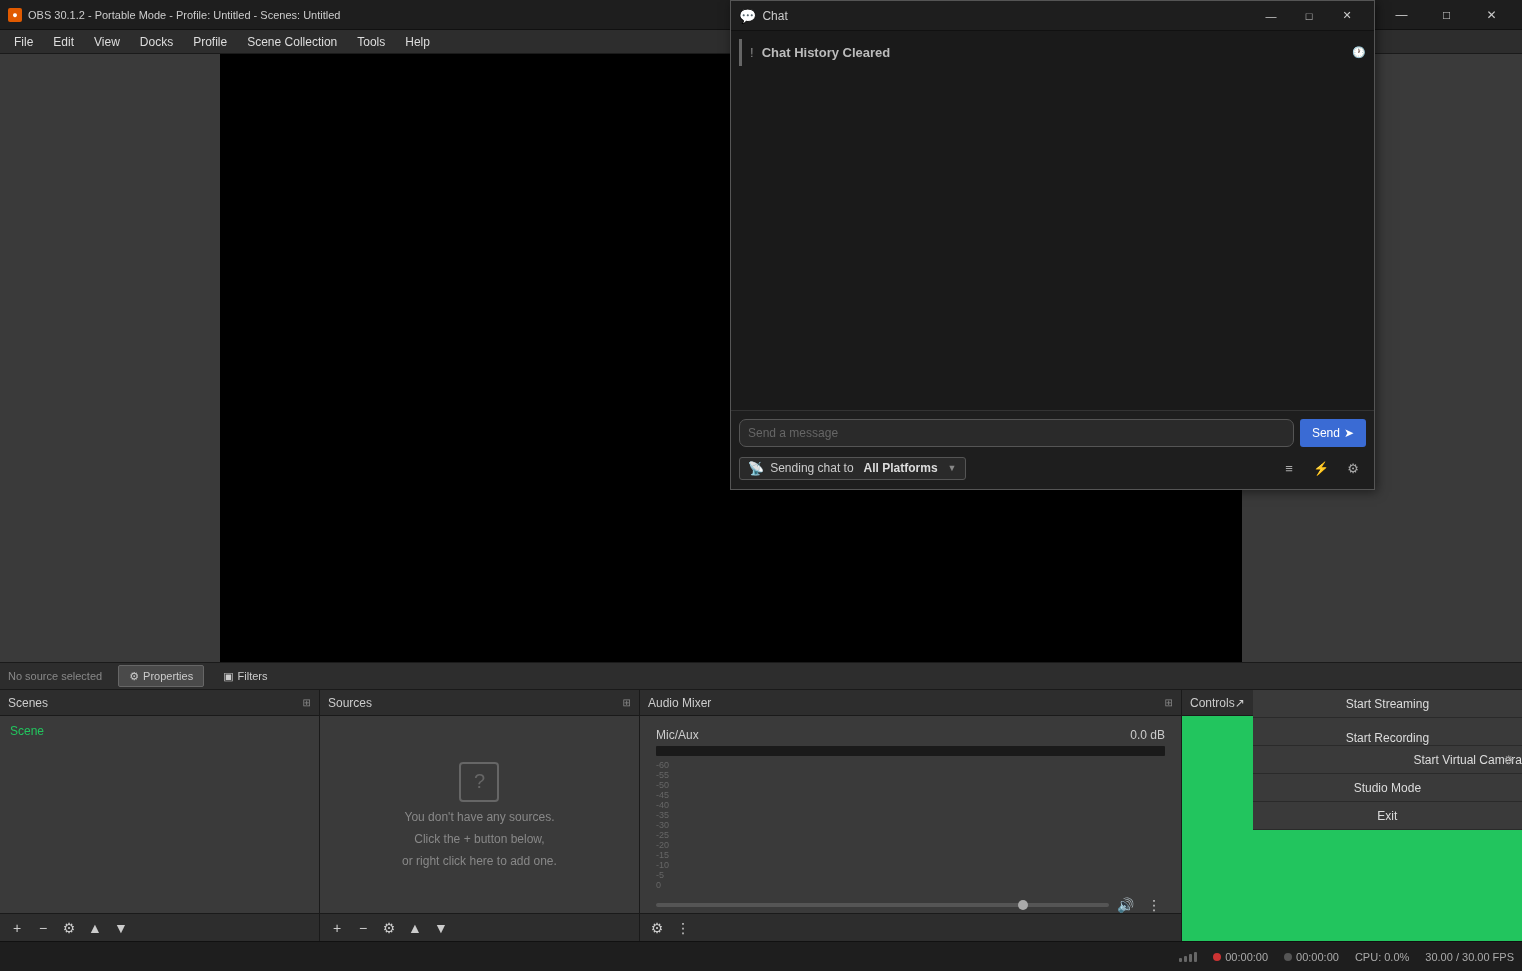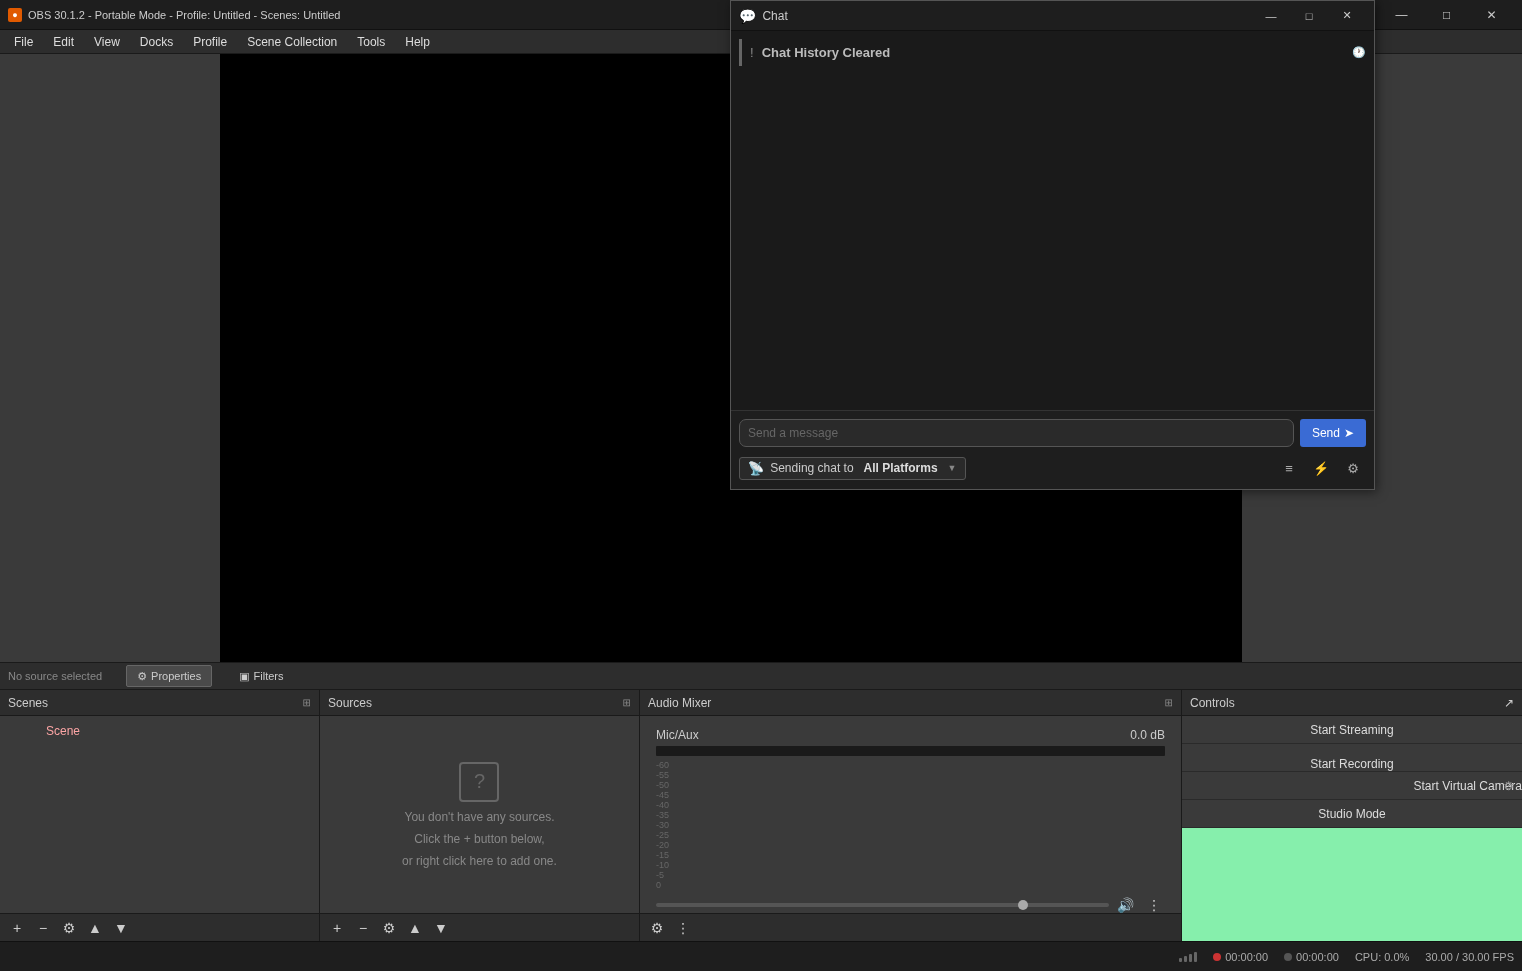--- a/index.html
+++ b/index.html
@@ -119,24 +119,23 @@
       cursor: pointer;
       color: #ccc;
       font-size: 14px;
       background: transparent;
       border: none;
     }
 
     .scene-item {
       padding: 4px 6px;
       cursor: pointer;
-      color: #fca5a5;
+      color: #22c55e;
       font-size: 12px;
       border-radius: 2px;
-      margin-left: 36px;
     }
 
     
     .sources-panel {
       width: 320px;
       border-right: 1px solid #1a1a1a;
       display: flex;
       flex-direction: column;
     }
     .no-sources {
@@ -231,22 +230,22 @@
       padding: 0 6px;
       gap: 4px;
       border-top: 1px solid #1a1a1a;
       margin-top: auto;
     }
 
     
     .controls-panel {
       width: 340px;
       display: flex;
-      flex-direction: column;
-      background: #86efac;
+      flex-direction: row;
+      background: #22c55e;
     }
     .controls-header {
       height: 26px;
       background: #2d2d2d;
       display: flex;
       align-items: center;
       justify-content: space-between;
       padding: 0 8px;
       border-bottom: 1px solid #1a1a1a;
       font-size: 12px;
@@ -573,21 +572,21 @@
       <div style="width:220px; background:#3a3a3a; flex-shrink:0;"></div>
 
       <div class="preview-column">
         <div class="black-preview"></div>
       </div>
 
       <div style="width:280px; background:#3a3a3a; flex-shrink:0;"></div>
     </div>
 
     <div style="background:#2d2d2d; border-top:1px solid #1a1a1a;">
-      <div style="display:flex; align-items:center; height:26px; padding:0 8px; gap:16px;">
+      <div style="display:flex; align-items:center; height:26px; padding:0 8px; gap:8px;">
         <span style="color:#888;font-size:11px;margin-right:8px;">No source selected</span>
         <div class="tab-btn active">
           <span>⚙</span>
           <span>Properties</span>
         </div>
         <div class="tab-btn">
           <span>▣</span>
           <span>Filters</span>
         </div>
       </div>
@@ -692,20 +691,23 @@
           <button class="ctrl-btn record">
             <span>Start Recording</span>
           </button>
           <button class="ctrl-btn" style="justify-content:flex-end; gap:8px;">
             <span>Start Virtual Camera</span>
             <span class="ctrl-btn-settings">⚙</span>
           </button>
           <button class="ctrl-btn">
             <span>Studio Mode</span>
           </button>
+          <button class="ctrl-btn">
+            <span>Exit</span>
+          </button>
         </div>
       </div>
 
     </div>
   </div>
 
   <div class="chat-window">
     <div class="chat-title-bar">
       <div class="chat-title-left">
         <span class="chat-icon">💬</span>

